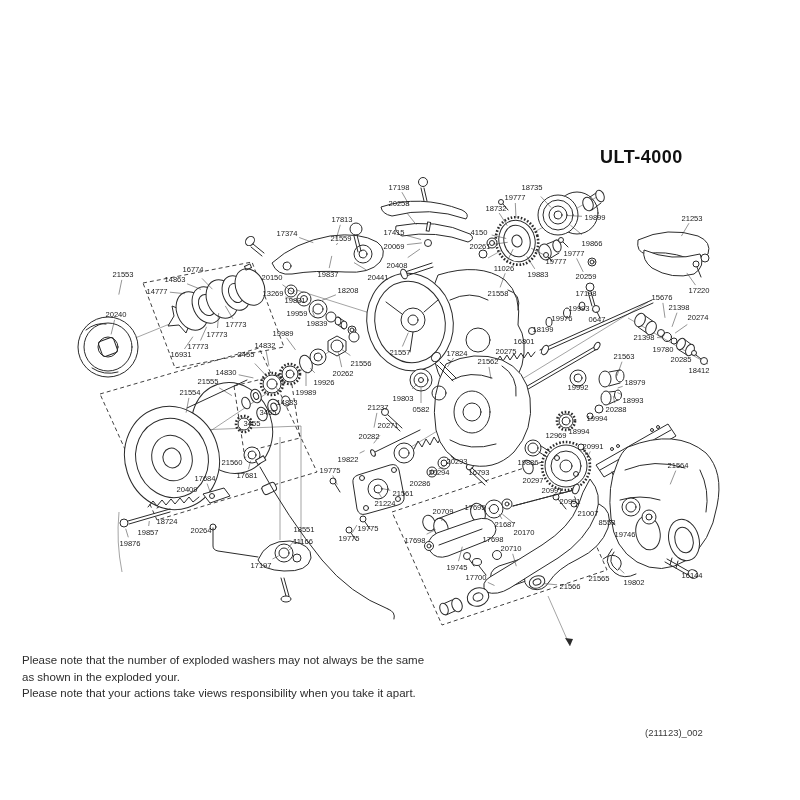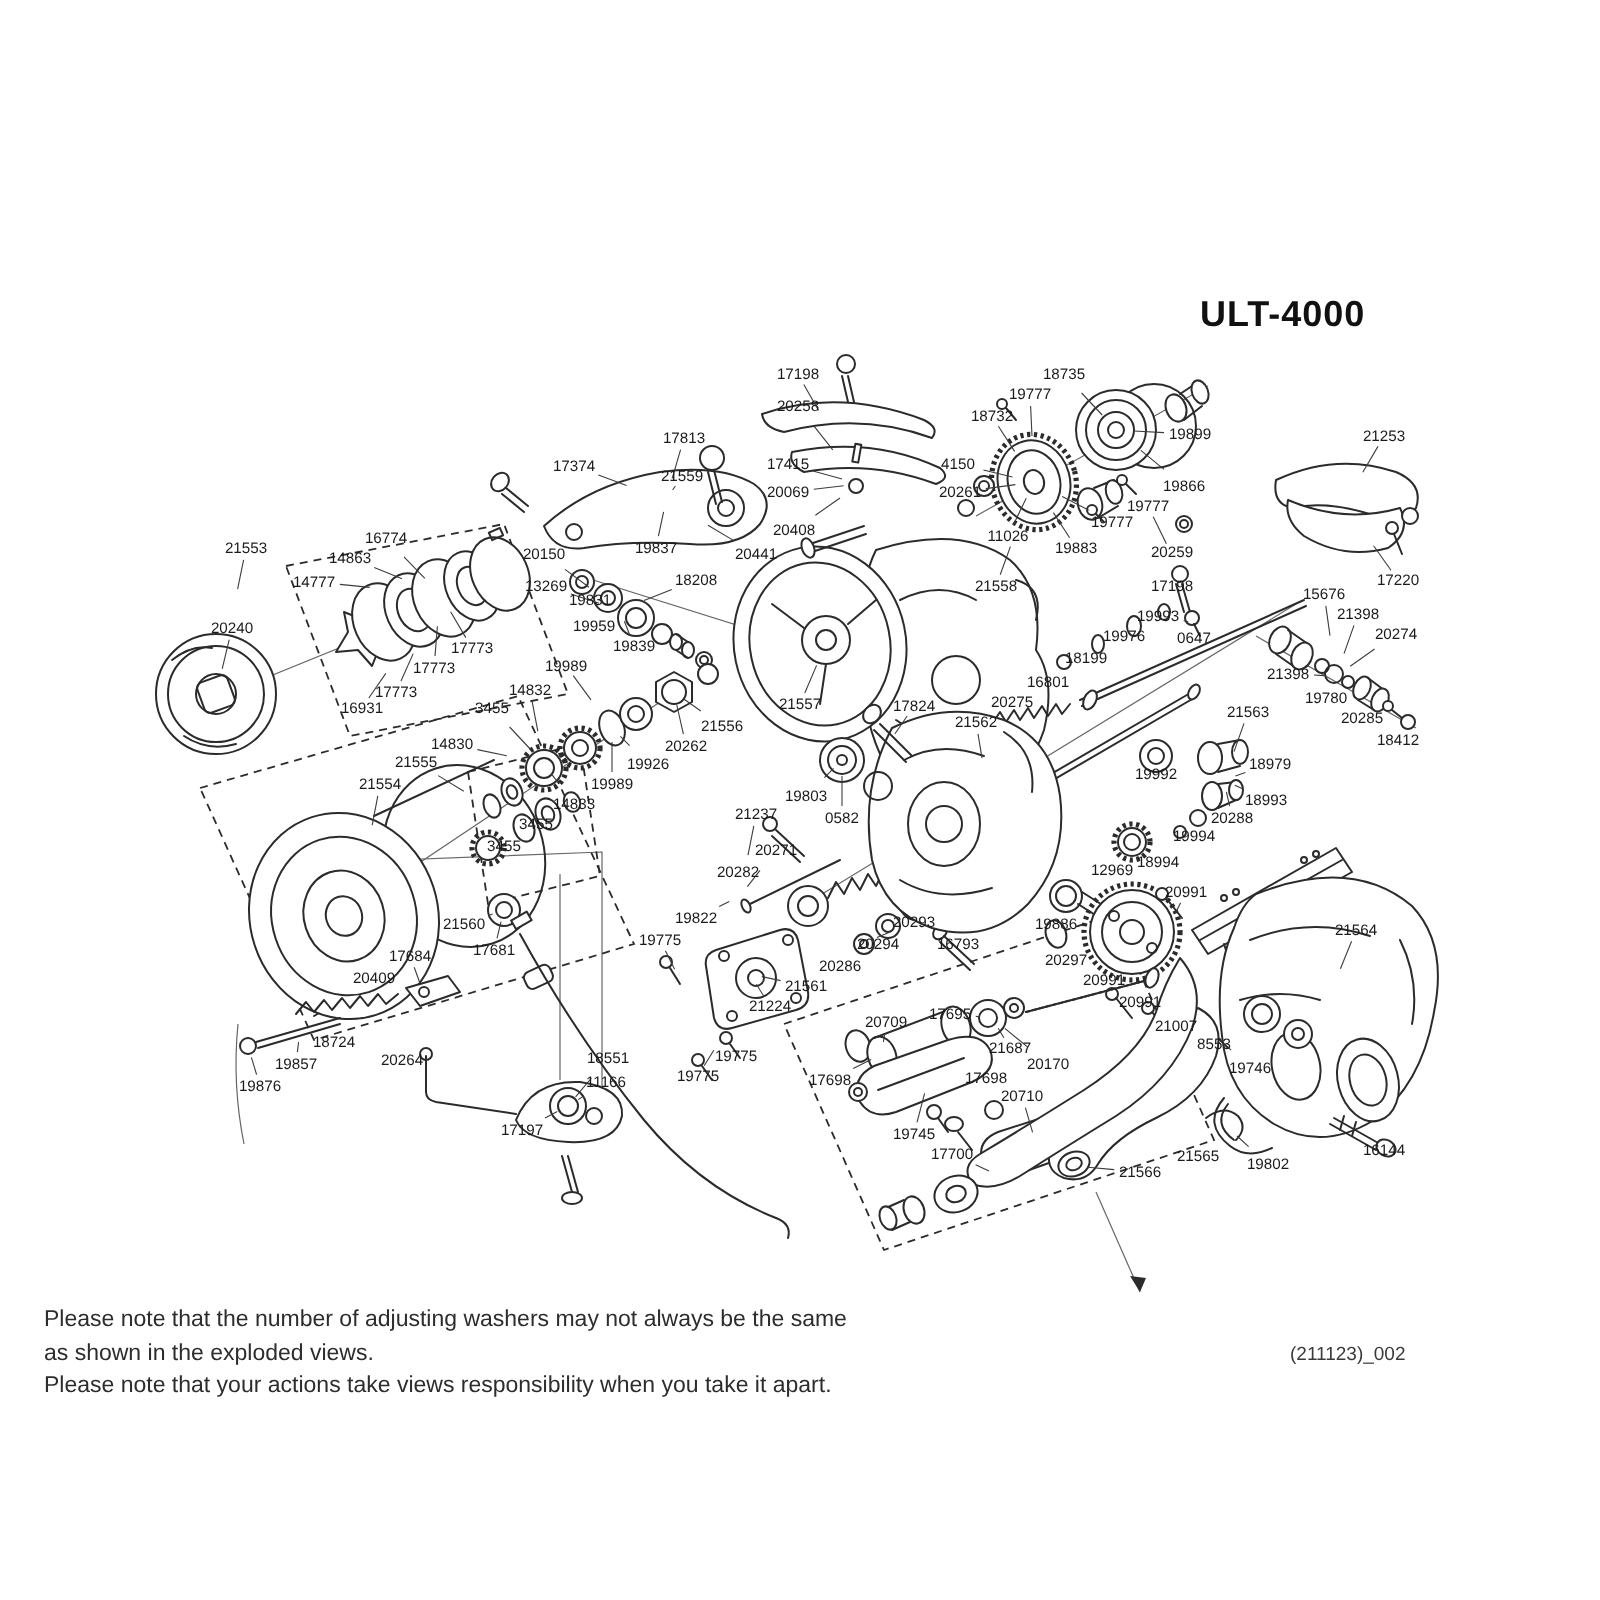--- a/index.html
+++ b/index.html
@@ -3,21 +3,21 @@
 <meta charset="utf-8">
 <style>
   html,body{margin:0;padding:0;background:#fff;}
   .page{position:relative;width:800px;height:800px;background:#fff;overflow:hidden;
         font-family:"Liberation Sans",sans-serif;}
   .title{position:absolute;left:600px;top:147px;font-size:18px;font-weight:700;
          color:#111;letter-spacing:.5px;}
   .notes{position:absolute;left:22px;top:652px;width:480px;color:#2d2d2d;
          font-size:11.5px;line-height:16.5px;}
   .notes p{margin:0;}
-  .doc-code{position:absolute;left:645px;top:672px;font-size:9.5px;color:#3a3a3a;}
+  .doc-code{position:absolute;left:645px;top:727px;font-size:9.5px;color:#3a3a3a;}
   svg{position:absolute;left:0;top:0;}
   .ln{stroke:#2b2b2b;fill:none;stroke-width:1;stroke-linecap:round;stroke-linejoin:round;}
   .fw{stroke:#2b2b2b;fill:#fff;stroke-width:1;stroke-linejoin:round;}
   .dash{fill:none;stroke:#2b2b2b;stroke-width:.9;stroke-dasharray:4 3;}
   .thin{stroke:#666;stroke-width:.6;fill:none;}
   .teeth{fill:none;stroke:#2b2b2b;stroke-width:2.6;stroke-dasharray:1.6 1.8;}
   .part-label{font-family:"Liberation Sans",sans-serif;font-size:7.6px;fill:#1b1b1b;
               text-anchor:middle;dominant-baseline:central;}
   #leader-layer line{stroke:#3c3c3c;stroke-width:.55;}
 </style>
@@ -677,20 +677,20 @@
         <text x="201" y="530" class="part-label">20264</text>
         <text x="304" y="529" class="part-label">18551</text>
         <text x="303" y="541" class="part-label">11166</text>
         <text x="261" y="565" class="part-label">17197</text>
       </g>
 </svg>
 
 <div class="title">ULT-4000</div>
 
 <div class="notes">
-  <p>Please note that the number of adjusting washers may not always be the same</p>
-  <p>as shown in the exploded views.</p>
+  <p>Please note that the number of exploded washers may not always be the same</p>
+  <p>as shown in the exploded your.</p>
   <p>Please note that your actions take views responsibility when you take it apart.</p>
 </div>
 
 <div class="doc-code">(211123)_002</div>
 
 </div>
 
 </body></html>

